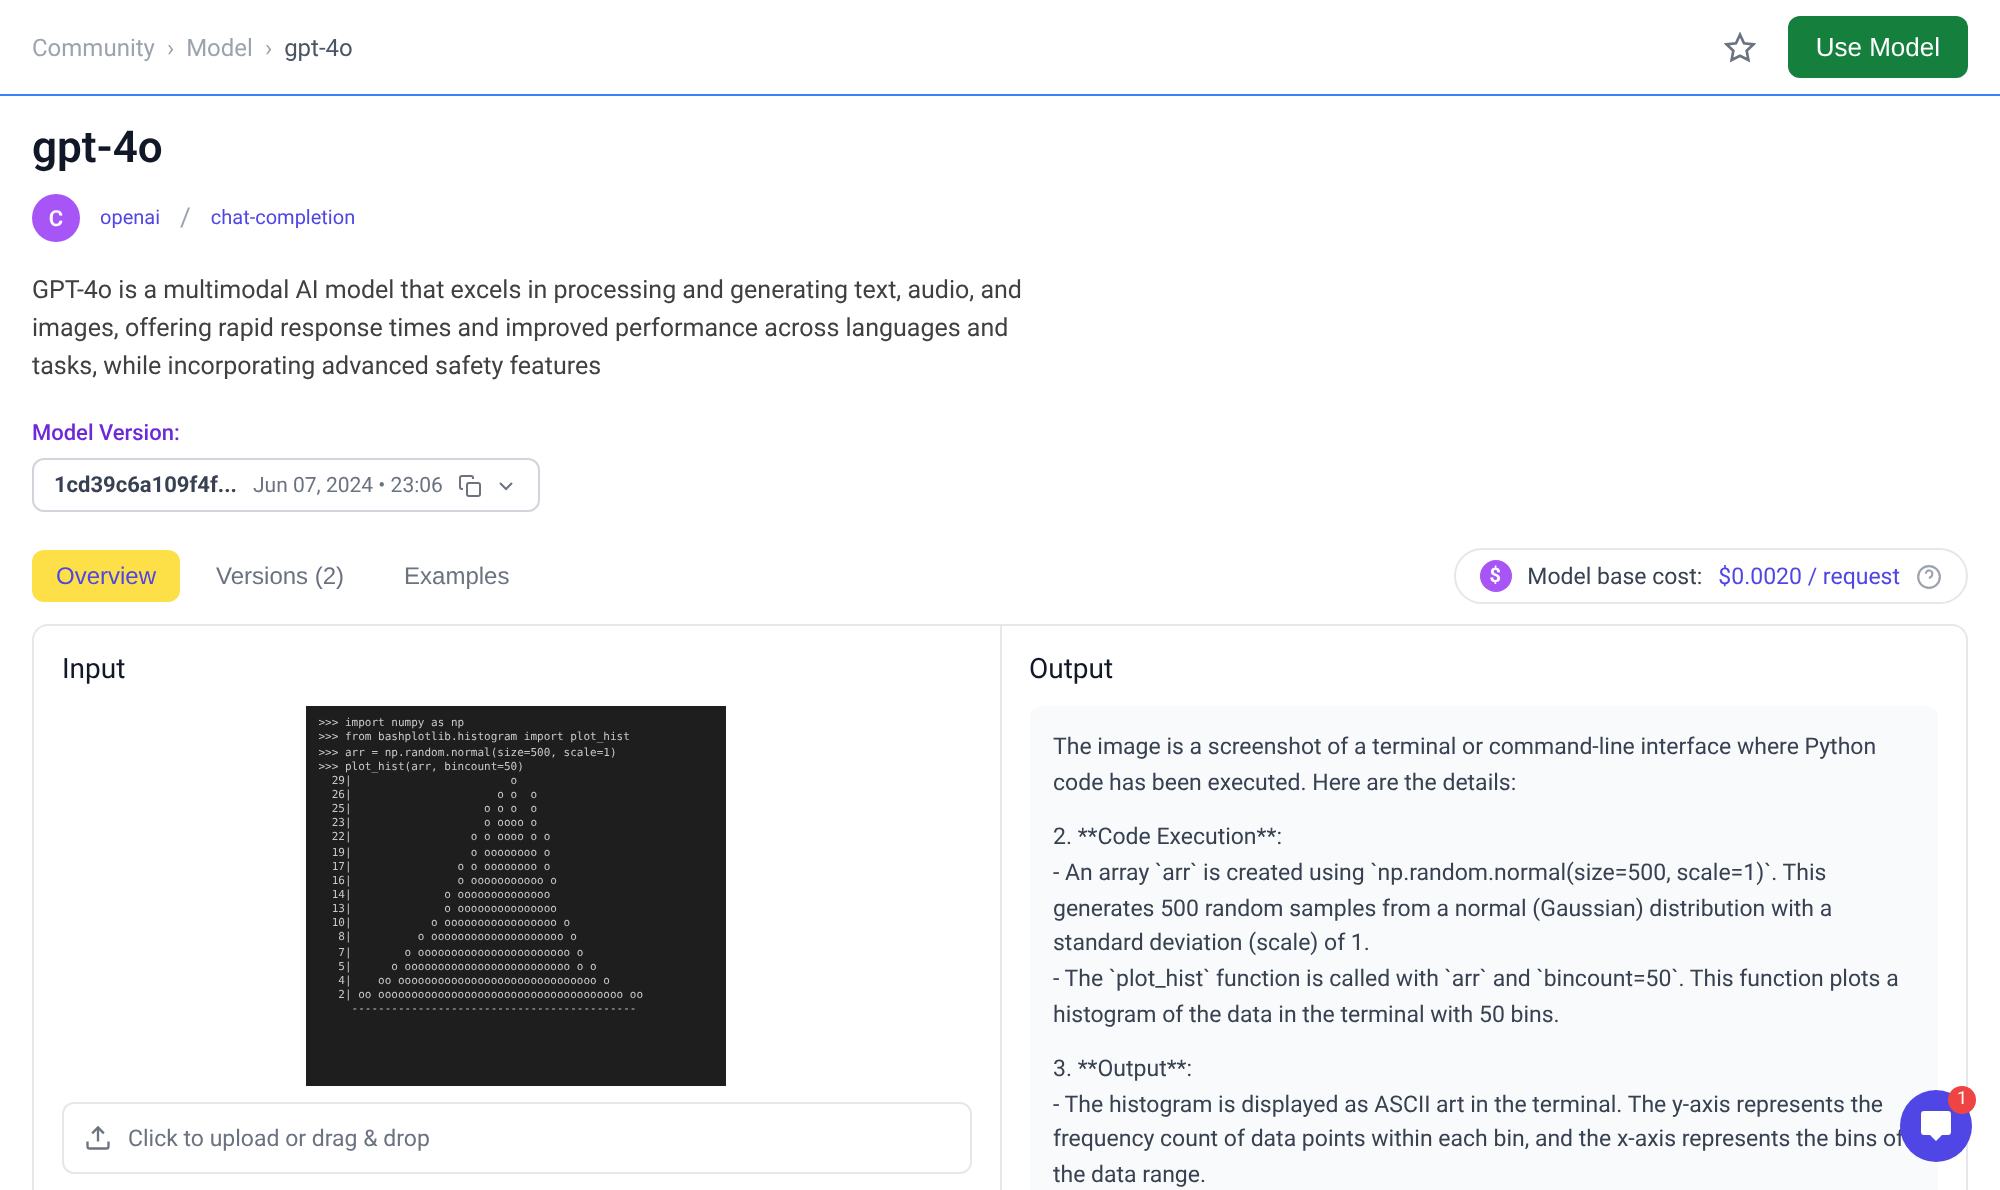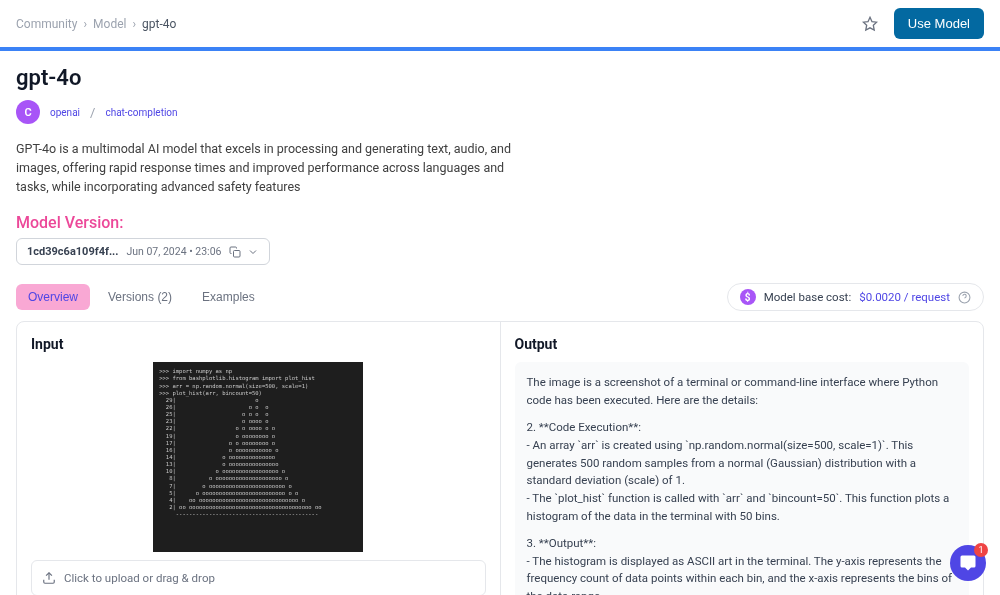--- a/index.html
+++ b/index.html
@@ -1,48 +1,48 @@
 <!DOCTYPE html>
 <html><head>
 <meta charset="utf-8">
 <style>
 *{box-sizing:border-box;margin:0;padding:0}
 body{font-family:-apple-system,BlinkMacSystemFont,"Segoe UI",Roboto,sans-serif;font-size:13px;color:#1a1a1a;background:#fff;width:1000px;height:595px;overflow:hidden;position:relative}
-.topbar{display:flex;align-items:center;justify-content:space-between;padding:8px 16px;border-bottom:4px solid #3b82f6}
+.topbar{display:flex;align-items:center;justify-content:space-between;padding:8px 16px;border-bottom:1px solid #3b82f6}
 .breadcrumb{display:flex;align-items:center;gap:6px;color:#9ca3af;font-size:12px}
 .breadcrumb .sep{color:#9ca3af}
 .breadcrumb .current{color:#4b5563}
 .topbar-right{display:flex;align-items:center;gap:12px}
 .star-btn{background:none;border:none;cursor:pointer;padding:4px;color:#6b7280}
-.use-model-btn{background:#0369a1;color:#fff;border:none;border-radius:6px;padding:8px 14px;font-size:13px;font-weight:500;cursor:pointer}
+.use-model-btn{background:#15803d;color:#fff;border:none;border-radius:6px;padding:8px 14px;font-size:13px;font-weight:500;cursor:pointer}
 .header-section{padding:14px 16px 0}
 .model-title{font-size:22px;font-weight:600;color:#111827;margin-bottom:10px}
 .meta-row{display:flex;align-items:center;gap:10px;margin-bottom:16px}
 .avatar{width:24px;height:24px;border-radius:50%;background:#a855f7;color:#fff;display:flex;align-items:center;justify-content:center;font-size:11px;font-weight:600}
 .meta-link{color:#4f46e5;font-size:10px;text-decoration:none}
 .meta-sep{color:#9ca3af}
 .description{color:#404040;font-size:12.5px;line-height:1.5;margin-bottom:17px;max-width:520px}
-.version-label{font-size:16px;color:#ec4899;margin-bottom:6px;font-weight:500}
+.version-label{font-size:11px;color:#6d28d9;margin-bottom:6px;font-weight:500}
 .version-select{display:inline-flex;align-items:center;border:1px solid #d1d5db;border-radius:6px;padding:6px 10px;background:#fff;cursor:pointer;gap:8px}
 .version-id{font-size:11px;color:#374151;font-weight:700}
 .version-date{font-size:10.5px;color:#6b7280}
 .version-icons{display:flex;gap:6px;color:#6b7280}
 .tabs-row{display:flex;align-items:center;justify-content:space-between;padding:18px 16px 10px}
 .tabs{display:flex;gap:6px}
 .tab{padding:6px 12px;font-size:12px;color:#6b7280;background:none;border:none;border-radius:6px;cursor:pointer}
-.tab.active{color:#4f46e5;background:#f9a8d4}
+.tab.active{color:#4f46e5;background:#fde047}
 .cost-pill{display:flex;align-items:center;gap:8px;border:1px solid #e5e7eb;border-radius:999px;padding:5px 12px}
 .cost-icon{width:16px;height:16px;border-radius:50%;background:#a855f7;color:#fff;display:flex;align-items:center;justify-content:center;font-size:10px;font-weight:700}
 .cost-label{font-size:11.5px;color:#374151}
 .cost-value{font-size:11.5px;color:#4f46e5}
 .help-icon{color:#9ca3af}
 .panels{display:flex;margin:0 16px;border:1px solid #e5e7eb;border-radius:8px;height:320px;overflow:hidden}
 .panel{flex:1;padding:14px;overflow:hidden}
 .panel.input{border-right:1px solid #e5e7eb}
-.panel-title{font-size:14px;font-weight:700;margin-bottom:10px;color:#111827}
+.panel-title{font-size:14px;font-weight:400;margin-bottom:10px;color:#111827}
 .sub-label{font-size:11.5px;color:#374151;margin-bottom:6px}
 .terminal-img{width:210px;height:190px;background:#1e1e1e;color:#c8c8c8;font-family:monospace;font-size:5.5px;line-height:1.3;padding:6px;margin:0 auto 8px;white-space:pre;overflow:hidden}
 .upload-box{border:1px solid #e5e7eb;border-radius:6px;padding:10px;display:flex;align-items:center;gap:8px;font-size:11.5px;color:#6b7280;margin-bottom:8px}
 .output-box{background:#f9fafb;border-radius:6px;padding:12px;font-size:11.5px;color:#374151;line-height:1.55;height:272px;overflow:hidden}
 .output-box p{margin-bottom:9px}
 .chat-bubble{position:absolute;bottom:14px;right:14px;width:36px;height:36px;border-radius:50%;background:#4f46e5;display:flex;align-items:center;justify-content:center;color:#fff;cursor:pointer}
 .chat-badge{position:absolute;top:-2px;right:-2px;width:14px;height:14px;border-radius:50%;background:#ef4444;color:#fff;font-size:9px;display:flex;align-items:center;justify-content:center}
 svg{display:block}
 </style>
 </head>

